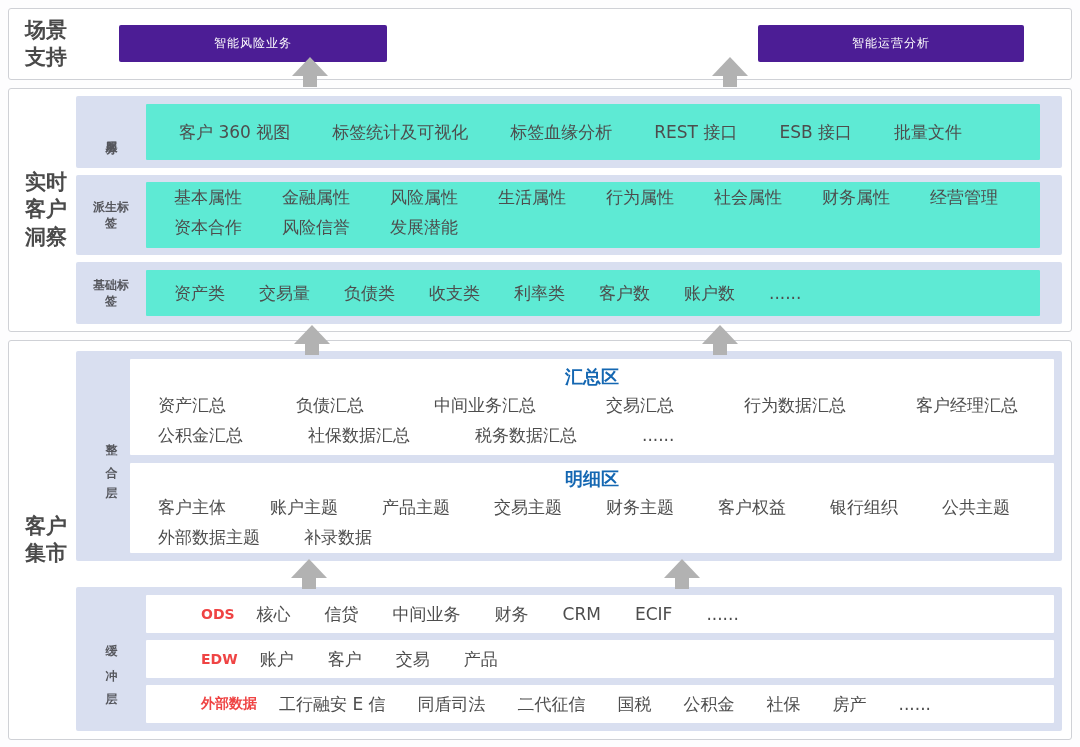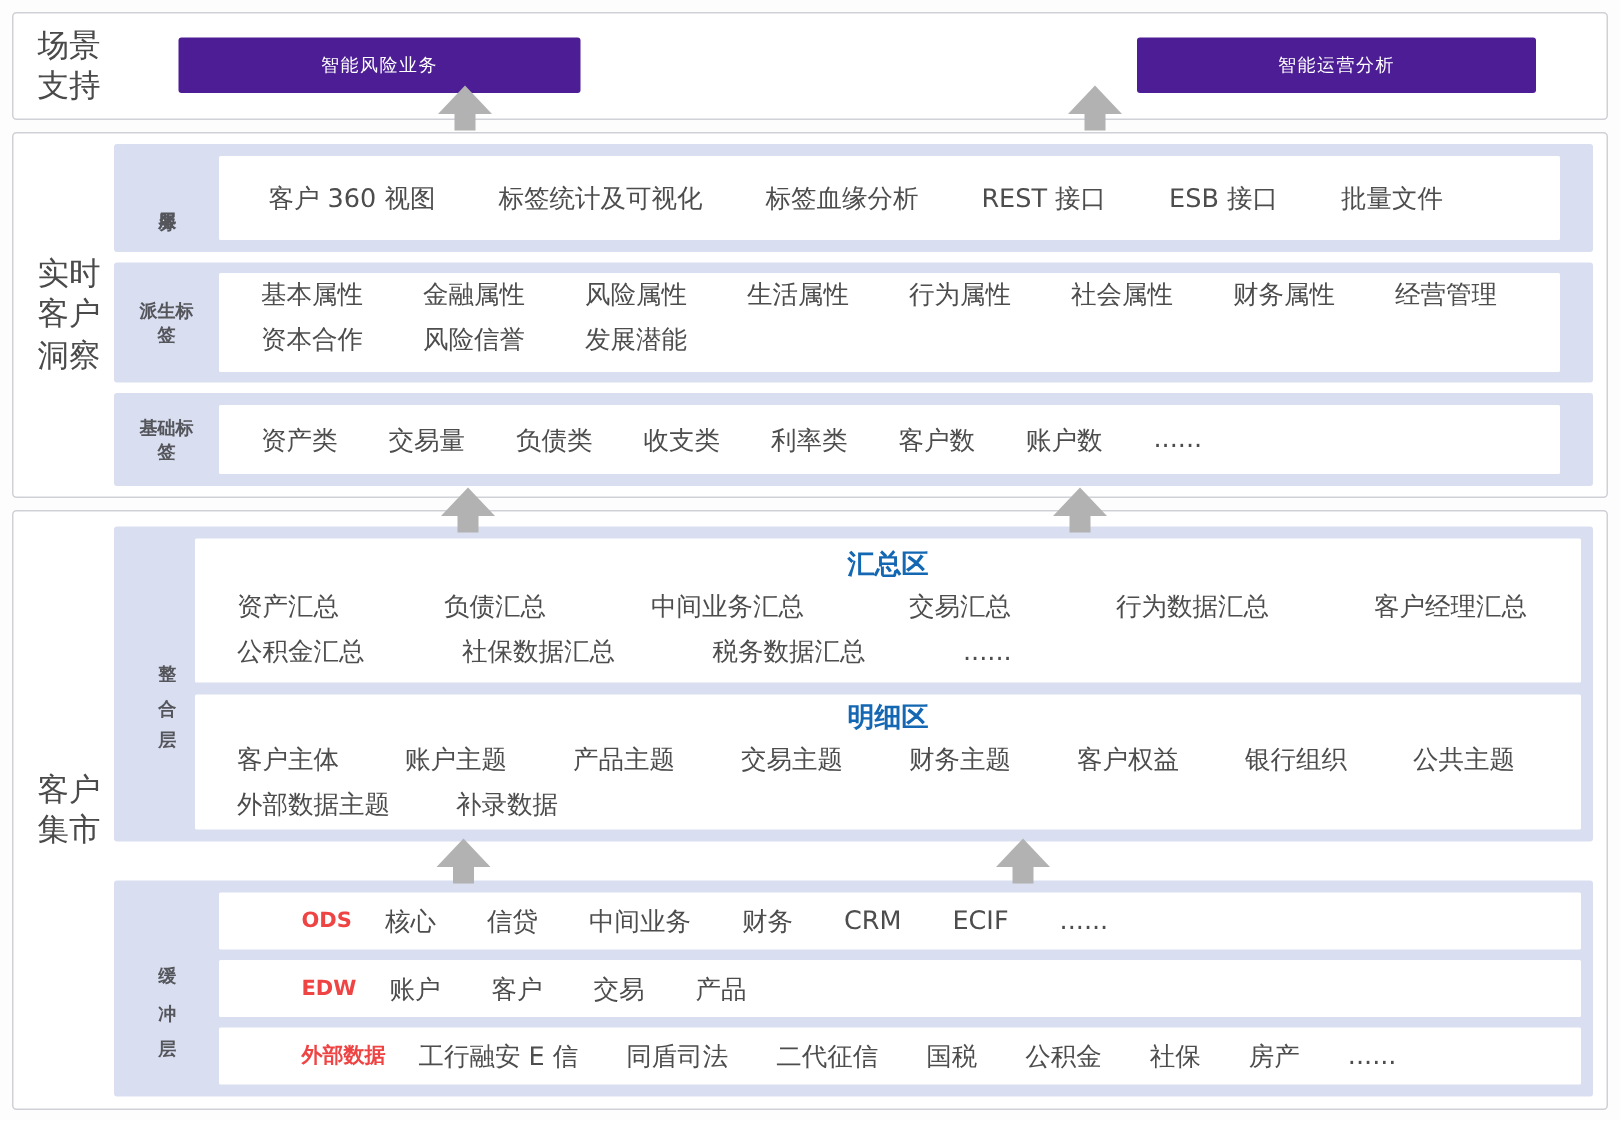--- a/index.html
+++ b/index.html
@@ -6,37 +6,37 @@
   html,body{background:#fff}
   body{font-family:"DejaVu Sans","Liberation Sans",sans-serif}
   .page{position:relative;width:1080px;height:747px;background:#fdfdfe;overflow:hidden}
 
   .sec{position:absolute;left:8px;width:1064px;background:#fff;border:1px solid #cfd1d6;border-radius:3px}
   .sec-top{top:8px;height:72px}
   .sec-mid{top:88px;height:244px}
   .sec-bot{top:340px;height:400px}
 
   .outer-label{position:absolute;left:10px;top:0;bottom:0;width:54px;display:flex;align-items:center;justify-content:center;
-    text-align:center;font-size:21px;font-weight:normal;color:#4a4a4a;line-height:1.3}
+    text-align:center;font-size:21px;font-weight:bold;color:#4a4a4a;line-height:1.3}
 
   .blue-btn{position:absolute;top:16px;height:37px;background:#4c1d95;border-radius:2px;color:#fff;
     font-size:12px;display:flex;align-items:center;justify-content:center;letter-spacing:1px;cursor:pointer}
   .btn1{left:110px;width:268px}
   .btn2{left:425px;width:258px}
   .btn3{left:749px;width:266px}
 
   .bands{position:absolute;left:67px;right:9px;top:7px;bottom:9px;display:flex;flex-direction:column;gap:7px}
   .band{position:relative;background:#d9dff0;border-radius:2px;flex-shrink:0}
   .band-label{position:absolute;left:0;top:0;bottom:0;width:70px;display:flex;align-items:center;justify-content:center;
     font-size:12px;font-weight:bold;color:#55565c}
   .vert{writing-mode:vertical-lr;text-orientation:upright}
   .spread22{letter-spacing:22px;padding-top:22px}
   .spread25{letter-spacing:25px;padding-top:25px}
   .wrap2{width:38px;text-align:center;line-height:1.35}
-  .white{position:absolute;left:70px;right:22px;background:#ffffff;border-radius:1px}
+  .white{position:absolute;left:70px;right:22px;background:#5eead4;border-radius:1px}
 
   .items{display:flex;align-items:center;white-space:nowrap;font-size:17px;color:#4d4d4d}
   .g32{gap:32px}.g34{gap:34px}.g40{gap:40px}.g42{gap:42px}.g44{gap:44px}.g65{gap:65px}.g70{gap:70px}
   .pl28{padding-left:28px}.pl33{padding-left:33px}
   .lh30 .items,.lh30{line-height:30px}
 
   .svc-box{top:8px;bottom:8px;display:flex;align-items:center}
   .two-line-box{top:7px;bottom:7px;display:flex;flex-direction:column;justify-content:flex-start}
   .one-line-box{top:8px;bottom:8px;display:flex;align-items:center}
 

